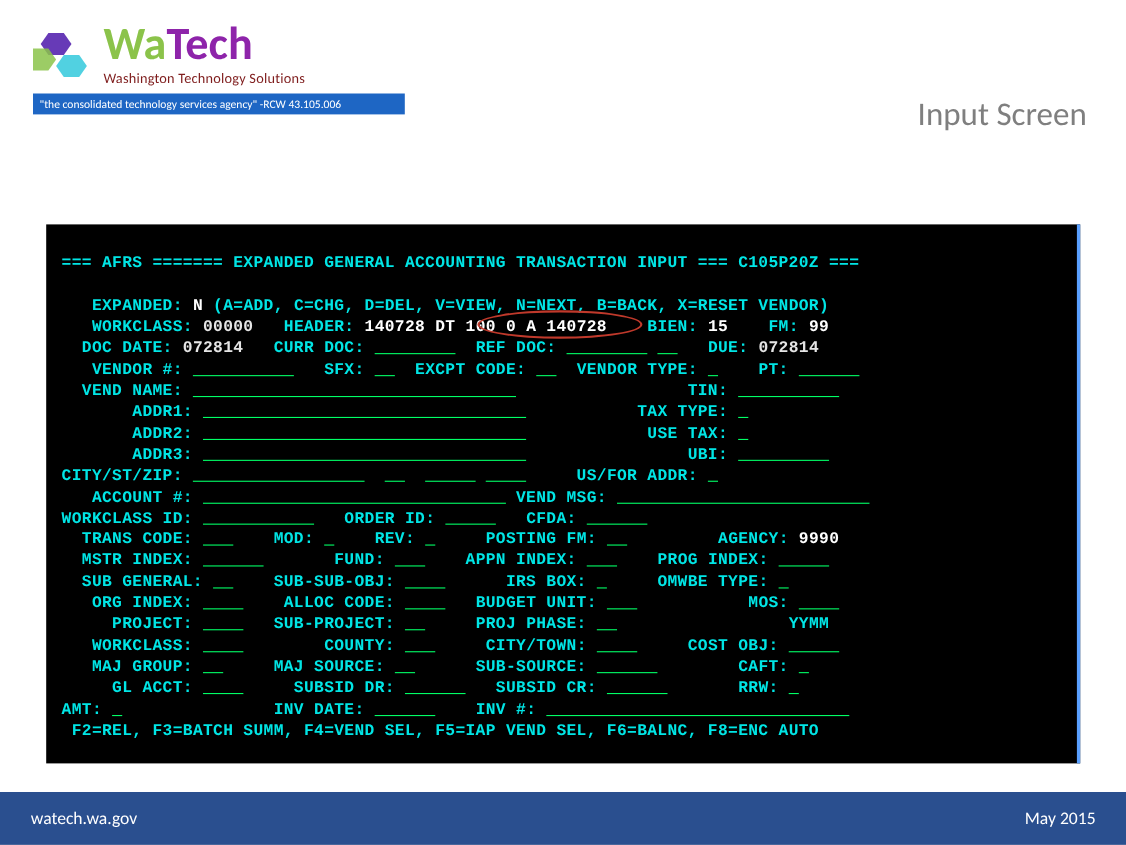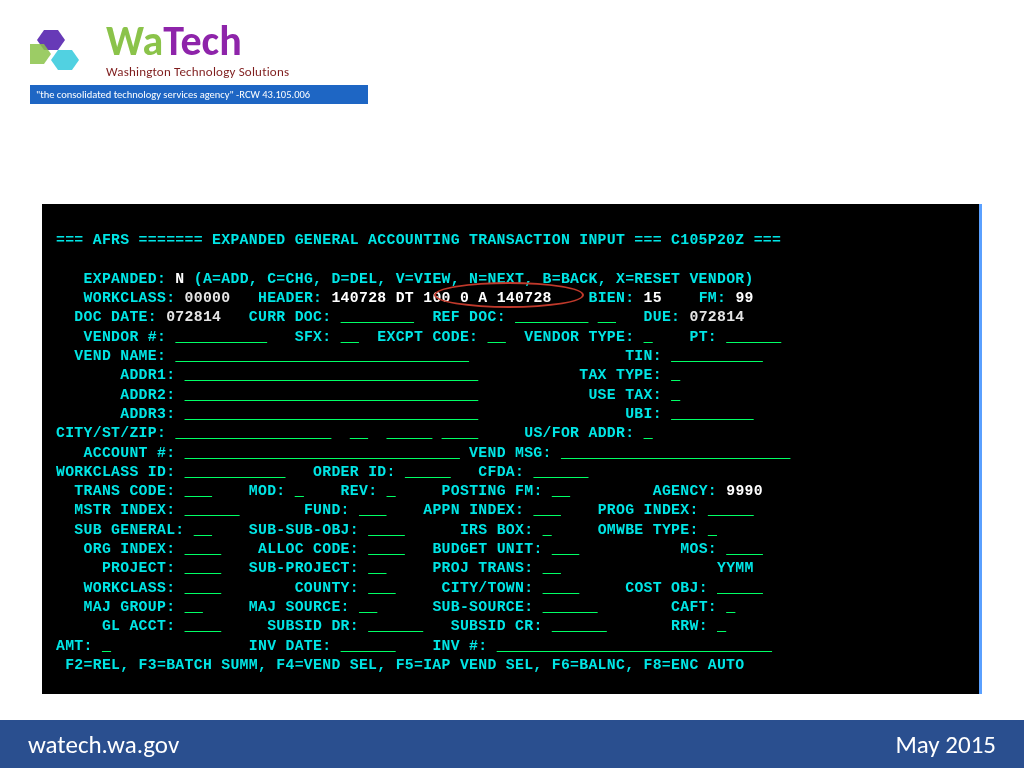--- a/index.html
+++ b/index.html
@@ -8,21 +8,21 @@
     font-family: Calibri, Arial, sans-serif;
     background: #fff;
     position: relative;
     overflow: hidden;
   }
   .logo-area {
     position: absolute;
     left: 30px; top: 20px;
     width: 340px;
   }
-  .logo-row { display: flex; align-items: center; gap: 20px; }
+  .logo-row { display: flex; align-items: center; gap: 8px; }
   .logo-mark { width: 56px; height: 48px; position: relative; }
   .logo-text { display: flex; flex-direction: column; }
   .logo-main { font-size: 42px; font-weight: 700; line-height: 1; }
   .logo-wa { color: #8bc34a; }
   .logo-tech { color: #8e24aa; }
   .logo-sub { font-size: 13px; color: #7f1d1d; letter-spacing: 0.2px; margin-top: 2px; }
   .logo-banner {
     margin-top: 6px;
     background: #1e66c4;
     color: #fff;
@@ -68,21 +68,21 @@
   .footer {
     position: absolute;
     left: 0; bottom: 0;
     width: 1024px; height: 48px;
     background: #2a4f8f;
     color: #fff;
     display: flex;
     justify-content: space-between;
     align-items: center;
     padding: 0 28px;
-    font-size: 25px;
+    font-size: 16px;
   }
 </style>
 </head>
 <body>
 
 <div class="logo-area">
   <div class="logo-row">
     <div class="logo-mark">
       <svg viewBox="0 0 56 48" width="56" height="48">
         <polygon points="14,4 28,4 35,14 28,24 14,24 7,14" fill="#673ab7"></polygon>
@@ -94,41 +94,42 @@
       <div class="logo-main">
         <span class="logo-wa">Wa</span><span class="logo-tech">Tech</span>
       </div>
       <div class="logo-sub">Washington Technology Solutions</div>
     </div>
   </div>
   <div class="logo-banner">"the consolidated technology services agency" -RCW 43.105.006</div>
 </div>
 
 <div class="title-block">
+  <div class="title-sub">Input Screen</div>
 </div>
 
 <div class="terminal">
 <span class="c">=== AFRS ======= EXPANDED GENERAL ACCOUNTING TRANSACTION INPUT === C105P20Z ===</span>
 
    <span class="c">EXPANDED:</span> <span class="w">N</span> <span class="c">(A=ADD, C=CHG, D=DEL, V=VIEW, N=NEXT, B=BACK, X=RESET VENDOR)</span>
    <span class="c">WORKCLASS:</span> <span class="g">00000</span>   <span class="c">HEADER:</span> <span class="w">140728 DT 100 0 A 140728</span>    <span class="c">BIEN:</span> <span class="w">15</span>    <span class="c">FM:</span> <span class="w">99</span>
   <span class="c">DOC DATE:</span> <span class="g">072814</span>   <span class="c">CURR DOC:</span> <span class="u">        </span>  <span class="c">REF DOC:</span> <span class="u">        </span> <span class="u">  </span>   <span class="c">DUE:</span> <span class="g">072814</span>
    <span class="c">VENDOR #:</span> <span class="u">          </span>   <span class="c">SFX:</span> <span class="u">  </span>  <span class="c">EXCPT CODE:</span> <span class="u">  </span>  <span class="c">VENDOR TYPE:</span> <span class="u"> </span>    <span class="c">PT:</span> <span class="u">      </span>
   <span class="c">VEND NAME:</span> <span class="u">                                </span>                 <span class="c">TIN:</span> <span class="u">          </span>
        <span class="c">ADDR1:</span> <span class="u">                                </span>           <span class="c">TAX TYPE:</span> <span class="u"> </span>
        <span class="c">ADDR2:</span> <span class="u">                                </span>            <span class="c">USE TAX:</span> <span class="u"> </span>
        <span class="c">ADDR3:</span> <span class="u">                                </span>                <span class="c">UBI:</span> <span class="u">         </span>
 <span class="c">CITY/ST/ZIP:</span> <span class="u">                 </span>  <span class="u">  </span>  <span class="u">     </span> <span class="u">    </span>     <span class="c">US/FOR ADDR:</span> <span class="u"> </span>
    <span class="c">ACCOUNT #:</span> <span class="u">                              </span> <span class="c">VEND MSG:</span> <span class="u">                         </span>
 <span class="c">WORKCLASS ID:</span> <span class="u">           </span>   <span class="c">ORDER ID:</span> <span class="u">     </span>   <span class="c">CFDA:</span> <span class="u">      </span>
   <span class="c">TRANS CODE:</span> <span class="u">   </span>    <span class="c">MOD:</span> <span class="u"> </span>    <span class="c">REV:</span> <span class="u"> </span>     <span class="c">POSTING FM:</span> <span class="u">  </span>         <span class="c">AGENCY:</span> <span class="w">9990</span>
   <span class="c">MSTR INDEX:</span> <span class="u">      </span>       <span class="c">FUND:</span> <span class="u">   </span>    <span class="c">APPN INDEX:</span> <span class="u">   </span>    <span class="c">PROG INDEX:</span> <span class="u">     </span>
   <span class="c">SUB GENERAL:</span> <span class="u">  </span>    <span class="c">SUB-SUB-OBJ:</span> <span class="u">    </span>      <span class="c">IRS BOX:</span> <span class="u"> </span>     <span class="c">OMWBE TYPE:</span> <span class="u"> </span>
    <span class="c">ORG INDEX:</span> <span class="u">    </span>    <span class="c">ALLOC CODE:</span> <span class="u">    </span>   <span class="c">BUDGET UNIT:</span> <span class="u">   </span>           <span class="c">MOS:</span> <span class="u">    </span>
-     <span class="c">PROJECT:</span> <span class="u">    </span>   <span class="c">SUB-PROJECT:</span> <span class="u">  </span>     <span class="c">PROJ TRANS:</span> <span class="u">  </span>                 <span class="c">YYMM</span>
+     <span class="c">PROJECT:</span> <span class="u">    </span>   <span class="c">SUB-PROJECT:</span> <span class="u">  </span>     <span class="c">PROJ PHASE:</span> <span class="u">  </span>                 <span class="c">YYMM</span>
    <span class="c">WORKCLASS:</span> <span class="u">    </span>        <span class="c">COUNTY:</span> <span class="u">   </span>     <span class="c">CITY/TOWN:</span> <span class="u">    </span>     <span class="c">COST OBJ:</span> <span class="u">     </span>
    <span class="c">MAJ GROUP:</span> <span class="u">  </span>     <span class="c">MAJ SOURCE:</span> <span class="u">  </span>      <span class="c">SUB-SOURCE:</span> <span class="u">      </span>        <span class="c">CAFT:</span> <span class="u"> </span>
      <span class="c">GL ACCT:</span> <span class="u">    </span>     <span class="c">SUBSID DR:</span> <span class="u">      </span>   <span class="c">SUBSID CR:</span> <span class="u">      </span>       <span class="c">RRW:</span> <span class="u"> </span>
 <span class="c">AMT:</span> <span class="u"> </span>               <span class="c">INV DATE:</span> <span class="u">      </span>    <span class="c">INV #:</span> <span class="u">                              </span>
  <span class="c">F2=REL, F3=BATCH SUMM, F4=VEND SEL, F5=IAP VEND SEL, F6=BALNC, F8=ENC AUTO</span>
 <div class="circle"></div>
 </div>
 
 <div class="footer">
   <div>watech.wa.gov</div>

